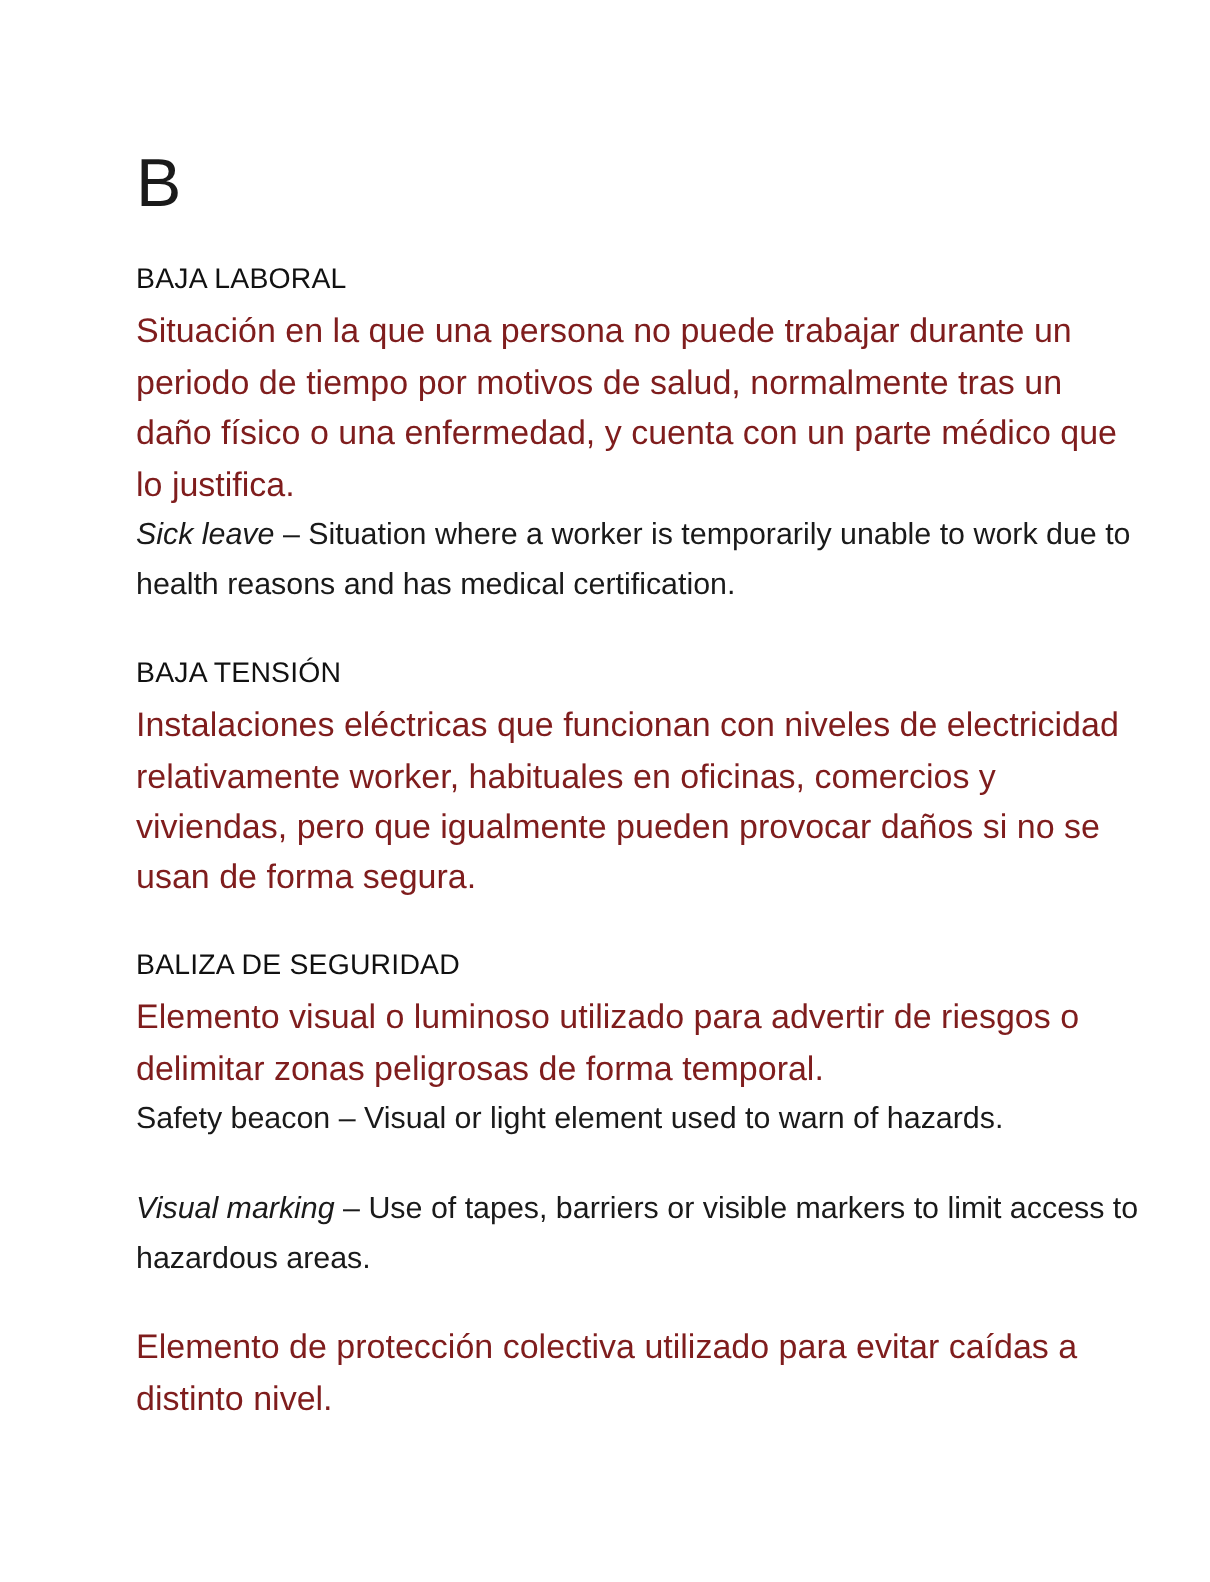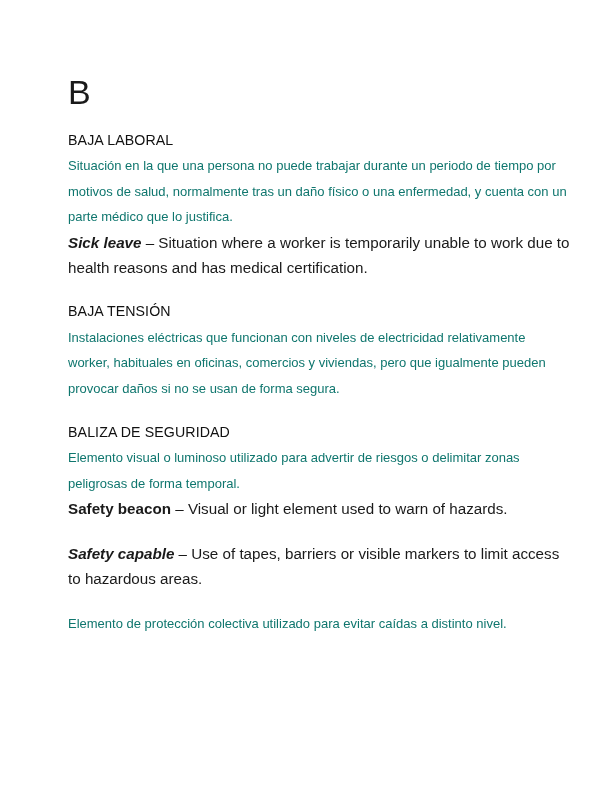--- a/index.html
+++ b/index.html
@@ -44,37 +44,37 @@
   }
   .term {
     font-size: 14.2px;
     font-weight: 400;
     line-height: 25.4px;
     letter-spacing: 0.1px;
     margin: 0;
     color: #111111;
   }
   .definition {
-    font-size: 13px;
+    font-size: 17px;
     font-weight: 400;
     line-height: 25.4px;
     margin: 0;
-    color: #0f766e;
+    color: #7f1d1d;
     max-width: 503px;
   }
   .translation {
     font-size: 15.2px;
     font-weight: 400;
     line-height: 25.4px;
     margin: 0;
     color: #1a1a1a;
     max-width: 503px;
   }
   .translation .en-term {
-    font-weight: 700;
+    font-weight: 400;
   }
   .translation .en-term.italic {
     font-style: italic;
   }
   .translation .dash {
     font-weight: 400;
     font-style: normal;
   }
 </style>
 </head>
@@ -93,20 +93,20 @@
       <div class="entry">
         <div class="term">BAJA TENSIÓN</div>
         <div class="definition">Instalaciones eléctricas que funcionan con niveles de electricidad relativamente worker, habituales en oficinas, comercios y viviendas, pero que igualmente pueden provocar daños si no se usan de forma segura.</div>
       </div>
       <div class="entry">
         <div class="term">BALIZA DE SEGURIDAD</div>
         <div class="definition">Elemento visual o luminoso utilizado para advertir de riesgos o delimitar zonas peligrosas de forma temporal.</div>
         <div class="translation"><span class="en-term">Safety beacon</span><span class="dash"> – </span><span>Visual or light element used to warn of hazards.</span></div>
       </div>
       <div class="entry">
-        <div class="translation"><span class="en-term italic">Safety capable</span><span class="dash"> – </span><span>Use of tapes, barriers or visible markers to limit access to hazardous areas.</span></div>
+        <div class="translation"><span class="en-term italic">Visual marking</span><span class="dash"> – </span><span>Use of tapes, barriers or visible markers to limit access to hazardous areas.</span></div>
       </div>
       <div class="entry">
         <div class="definition">Elemento de protección colectiva utilizado para evitar caídas a distinto nivel.</div>
       </div>
     </div>
 
 </div>
 
 </body></html>

